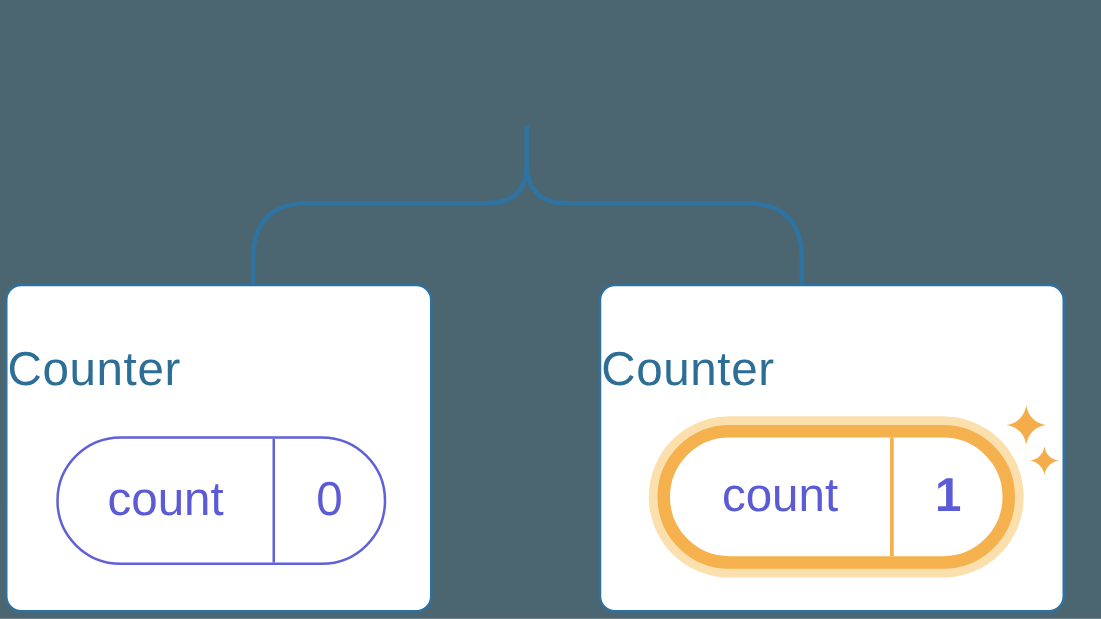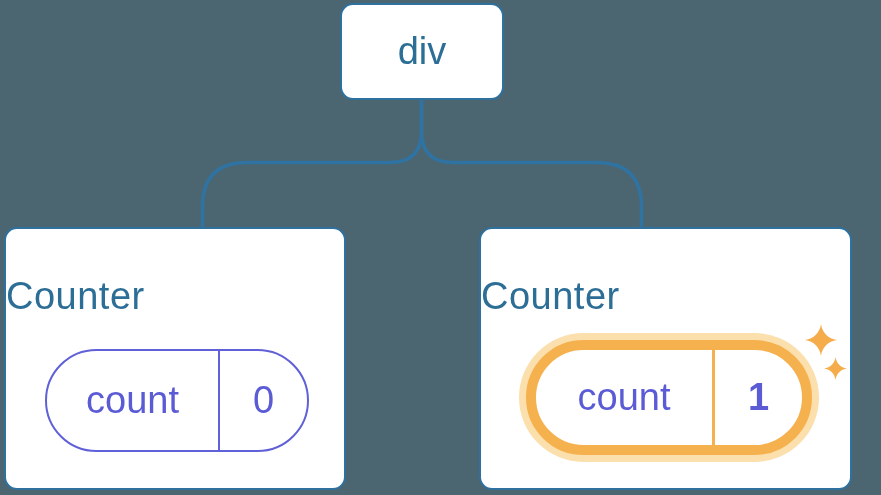--- a/index.html
+++ b/index.html
@@ -82,23 +82,20 @@
 </head>
 <body>
 
 <div class="canvas">
 
   <svg class="connector" viewBox="0 0 881 495" aria-hidden="true">
     <path d="M421.5 100 V131 Q421.5 162.5 390 162.5 H247 Q202.5 162.5 202.5 207 V228"></path>
     <path d="M421.5 100 V131 Q421.5 162.5 453 162.5 H596.5 Q641.5 162.5 641.5 207 V228"></path>
   </svg>
 
-  <div class="node-root">
-    <span>div</span>
-  </div>
 
   <div class="card left">
     <div class="card-title">Counter</div>
     <div class="pill">
       <div class="cell key">count</div>
       <div class="cell value">0</div>
     </div>
   </div>
 
   <div class="card right">

